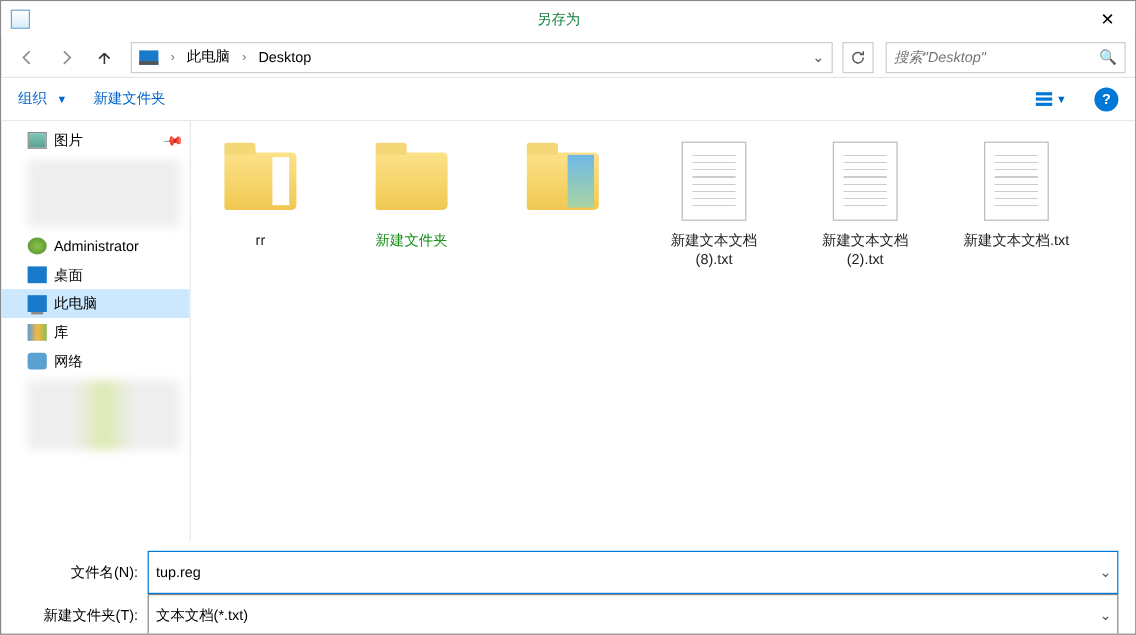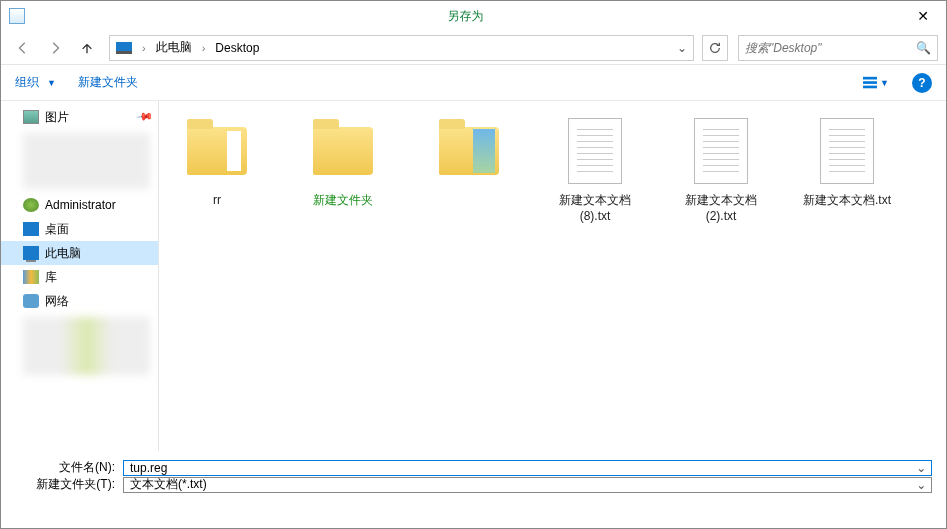--- a/index.html
+++ b/index.html
@@ -57,21 +57,21 @@
 .folder-ic.open::after { content:""; position:absolute; right:6px; top:4px; bottom:4px; width:14px; background:#fff; }
 .folder-ic.withpic::after { content:""; position:absolute; right:4px; top:2px; bottom:2px; width:22px; background:linear-gradient(#6fb8e8,#a8d4a0); }
 .txt-ic { width: 54px; height: 66px; background:#fff; border:1px solid #bbb; position:relative; }
 .txt-ic::before { content:""; position:absolute; top:10px; left:8px; right:8px; height:44px; background:repeating-linear-gradient(#ccc 0 1px, transparent 1px 6px); }
 .fname { color: #222; line-height: 1.3; word-break: break-all; }
 .fname.highlight { color: #1a8f1a; }
 
 .footer { padding: 8px 14px 10px; }
 .form-row { display: flex; align-items: center; margin-bottom: 0; }
 .form-row label { width: 108px; text-align: right; padding-right: 8px; }
-.form-row .field { flex: 1; height: 16px; border: 1px solid #888; display: flex; align-items: center; }
+.form-row .field { flex: 1; height: 36px; border: 1px solid #888; display: flex; align-items: center; }
 .form-row .field.focused { border: 1px solid #0078d7; }
 .form-row .field input, .form-row .field select { width: 100%; height: 100%; border: none; outline: none; padding: 0 6px; background: transparent; }
 .form-row .field .drop { width: 20px; text-align: center; color: #555; cursor: pointer; }
 </style>
 </head>
 <body>
 
 <div class="titlebar">
   <div class="doc-icon"></div>
   <div class="title">另存为</div>

